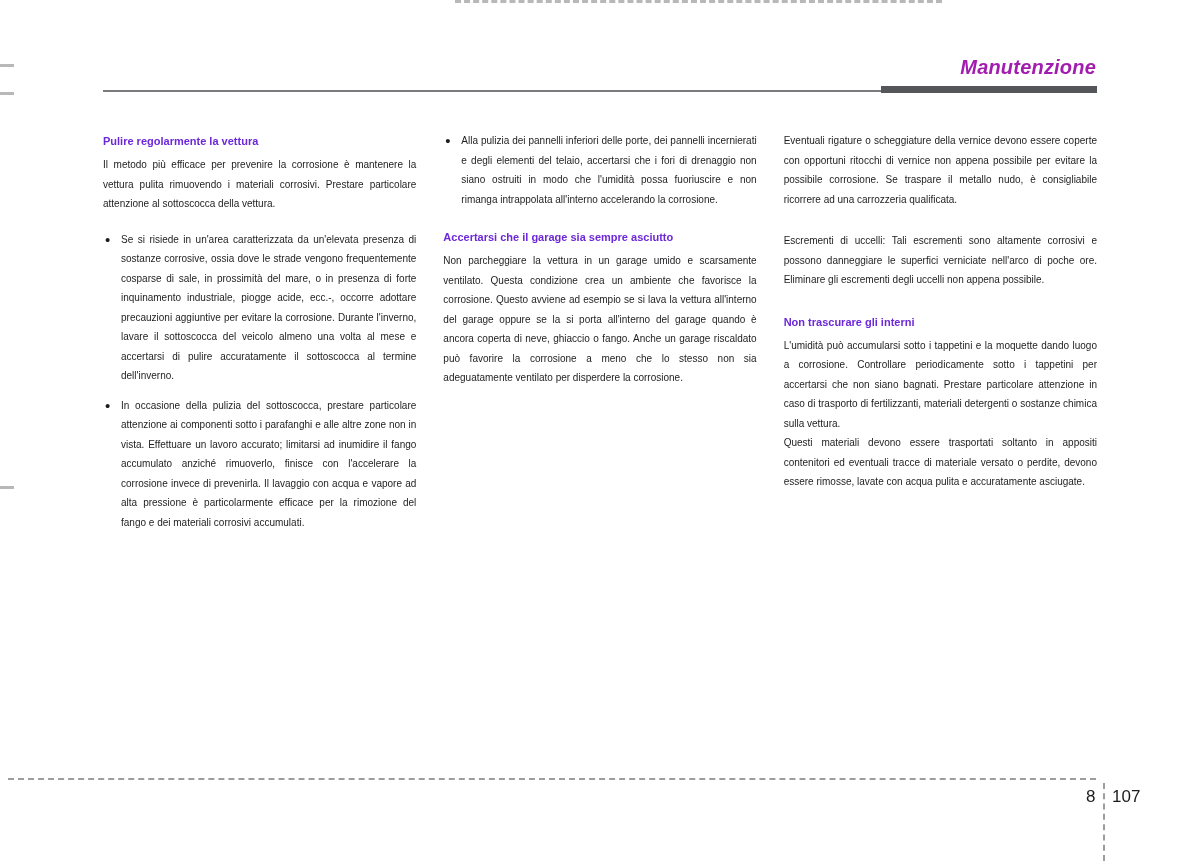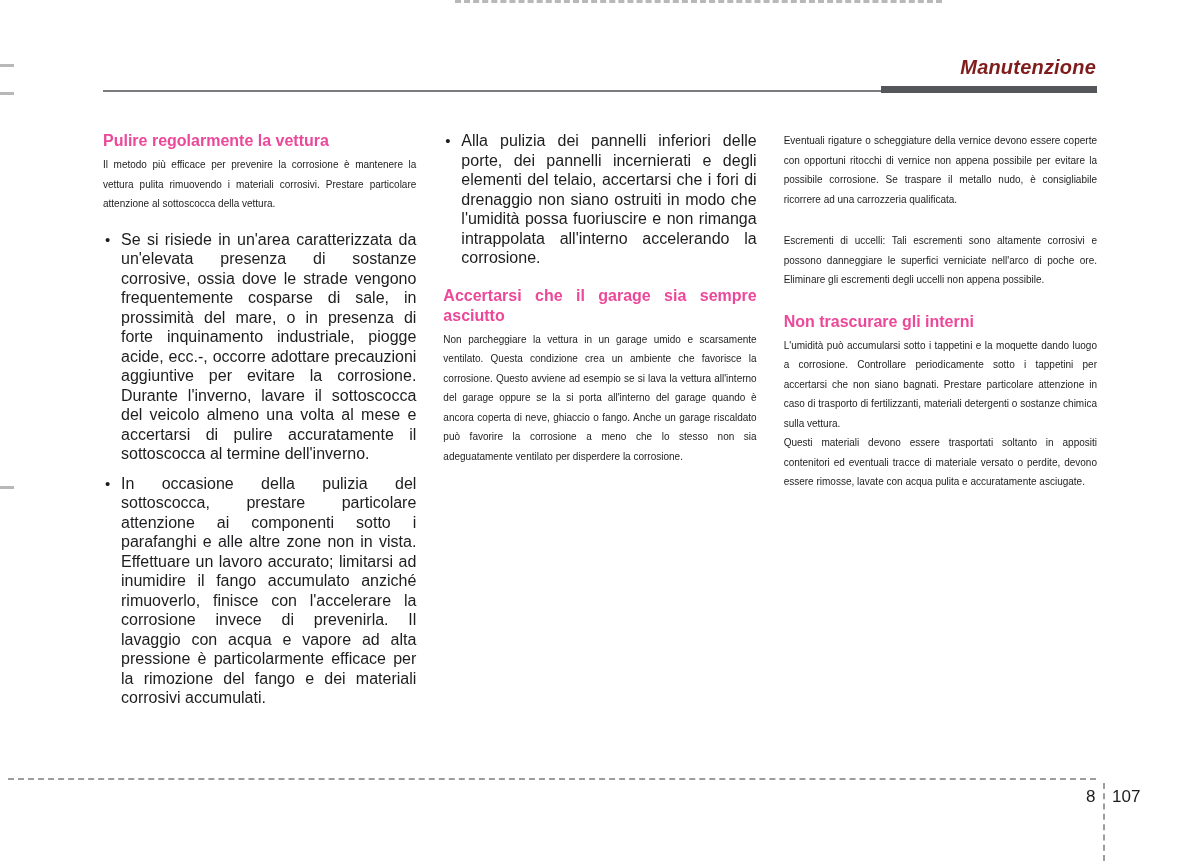--- a/index.html
+++ b/index.html
@@ -26,21 +26,21 @@
     position: absolute; left: 0; width: 14px; height: 3px; background: #b8b8b8;
   }
   .crop-1 { top: 64px; }
   .crop-2 { top: 92px; }
   .crop-3 { top: 486px; }
 
   
   .header-title {
     position: absolute; top: 56px; right: 104px;
     font-size: 20px; font-weight: bold; font-style: italic;
-    color: #7f1d1d; letter-spacing: 0.2px;
+    color: #a21caf; letter-spacing: 0.2px;
   }
   .header-rule {
     position: absolute; top: 86px; left: 103px; right: 103px; height: 7px;
   }
   .header-rule::before {
     content: ""; position: absolute; left: 0; right: 0; bottom: 1px;
     height: 2px; background: #7a7b7e;
   }
   .header-rule .thick-bar {
     position: absolute; right: 0; bottom: 0; width: 216px; height: 7px;
@@ -49,34 +49,34 @@
 
   
   .columns {
     position: absolute; top: 131px; left: 103px; right: 103px;
     display: flex; gap: 27px;
   }
   .col { flex: 1 1 0; min-width: 0; }
 
   .col h3 {
     margin: 0 0 4px 0;
-    font-size: 16px; line-height: 20px; font-weight: bold;
-    color: #ec4899; text-align: justify;
+    font-size: 11px; line-height: 20px; font-weight: bold;
+    color: #6d28d9; text-align: justify;
   }
   .col p {
     margin: 0;
     font-size: 10px; line-height: 19.5px;
     text-align: justify;
   }
   .col ul {
     margin: 0; padding: 0; list-style: none;
   }
   .col li {
     position: relative; padding-left: 18px; margin: 0;
-    font-size: 16px; line-height: 19.5px; text-align: justify;
+    font-size: 10px; line-height: 19.5px; text-align: justify;
   }
   .col li::before {
     content: "\2022";
     position: absolute; left: 2px; top: 0;
     font-size: 15px;
   }
   .col li + li { margin-top: 10px; }
 
   .sp    { margin-top: 16px !important; }
   .sp-lg { margin-top: 22px !important; }

